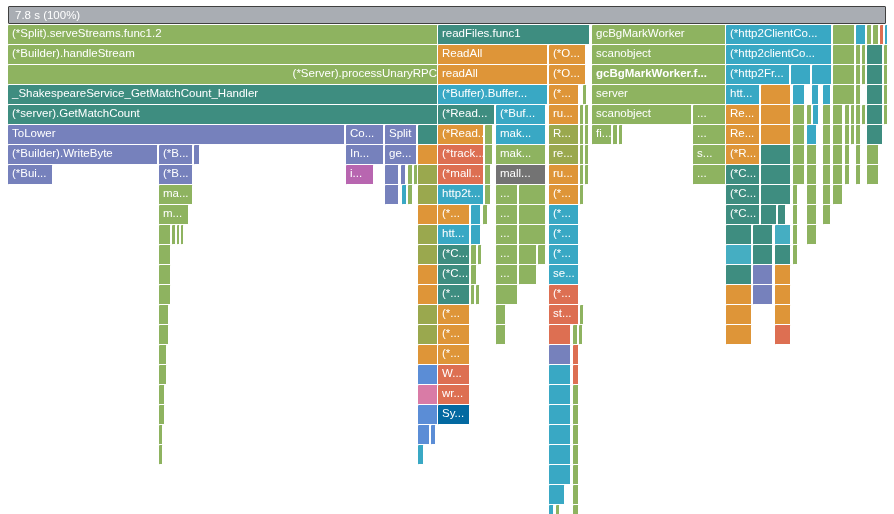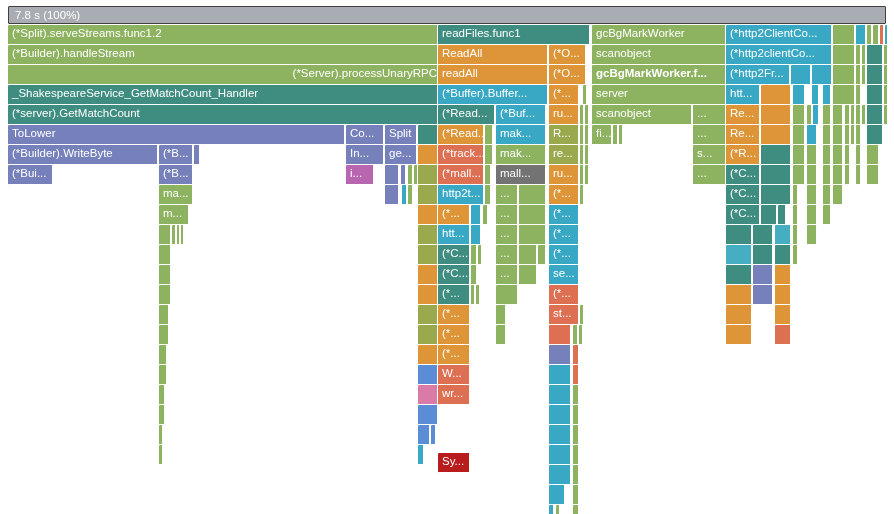--- a/index.html
+++ b/index.html
@@ -301,21 +301,21 @@
       <div class="frame" style="left: 438px; top: 365px; width: 32px; height: 20px; background: rgb(221, 111, 82);">W...</div>
       <div class="frame nolabel" style="left: 549px; top: 365px; width: 22px; height: 20px; background: rgb(57, 168, 196);"></div>
       <div class="frame nolabel" style="left: 573px; top: 365px; width: 6px; height: 20px; background: rgb(221, 111, 82);"></div>
       <div class="frame nolabel" style="left: 159px; top: 385px; width: 6px; height: 20px; background: rgb(142, 179, 96);"></div>
       <div class="frame nolabel" style="left: 418px; top: 385px; width: 20px; height: 20px; background: rgb(217, 123, 166);"></div>
       <div class="frame" style="left: 438px; top: 385px; width: 32px; height: 20px; background: rgb(221, 111, 82);">wr...</div>
       <div class="frame nolabel" style="left: 549px; top: 385px; width: 22px; height: 20px; background: rgb(57, 168, 196);"></div>
       <div class="frame nolabel" style="left: 573px; top: 385px; width: 6px; height: 20px; background: rgb(142, 179, 96);"></div>
       <div class="frame nolabel" style="left: 159px; top: 405px; width: 6px; height: 20px; background: rgb(142, 179, 96);"></div>
       <div class="frame nolabel" style="left: 418px; top: 405px; width: 20px; height: 20px; background: rgb(91, 141, 214);"></div>
-      <div class="frame" style="left: 438px; top: 405px; width: 32px; height: 20px; background: #b91c1c; margin-top: 48px;">Sy...</div>
+      <div class="frame" style="left: 438px; top: 405px; width: 32px; height: 20px; background: #0369a1;">Sy...</div>
       <div class="frame nolabel" style="left: 549px; top: 405px; width: 22px; height: 20px; background: rgb(57, 168, 196);"></div>
       <div class="frame nolabel" style="left: 573px; top: 405px; width: 6px; height: 20px; background: rgb(142, 179, 96);"></div>
       <div class="frame nolabel" style="left: 159px; top: 425px; width: 4px; height: 20px; background: rgb(142, 179, 96);"></div>
       <div class="frame nolabel" style="left: 418px; top: 425px; width: 12px; height: 20px; background: rgb(91, 141, 214);"></div>
       <div class="frame nolabel" style="left: 431px; top: 425px; width: 5px; height: 20px; background: rgb(91, 141, 214);"></div>
       <div class="frame nolabel" style="left: 549px; top: 425px; width: 22px; height: 20px; background: rgb(57, 168, 196);"></div>
       <div class="frame nolabel" style="left: 573px; top: 425px; width: 6px; height: 20px; background: rgb(142, 179, 96);"></div>
       <div class="frame nolabel" style="left: 159px; top: 445px; width: 4px; height: 20px; background: rgb(142, 179, 96);"></div>
       <div class="frame nolabel" style="left: 418px; top: 445px; width: 6px; height: 20px; background: rgb(57, 168, 196);"></div>
       <div class="frame nolabel" style="left: 549px; top: 445px; width: 22px; height: 20px; background: rgb(57, 168, 196);"></div>

